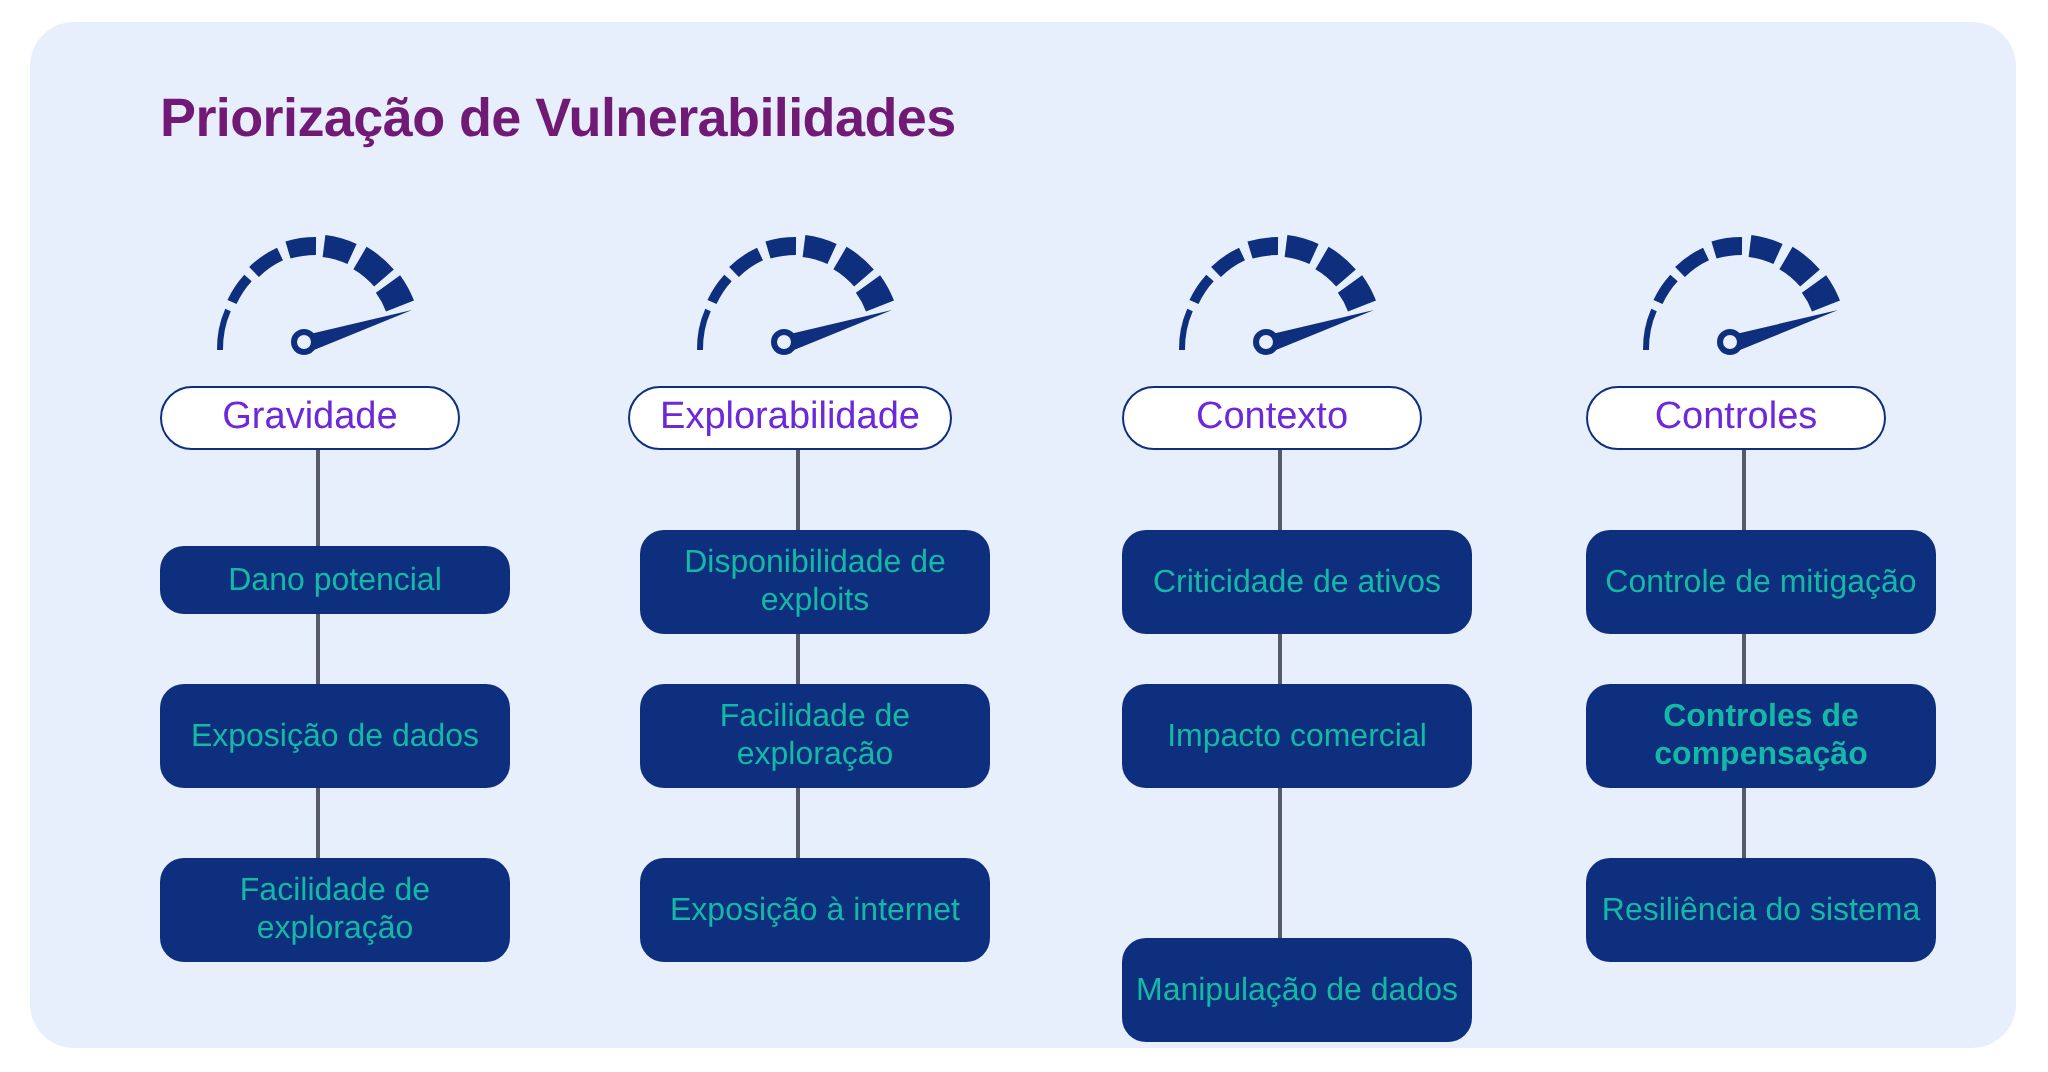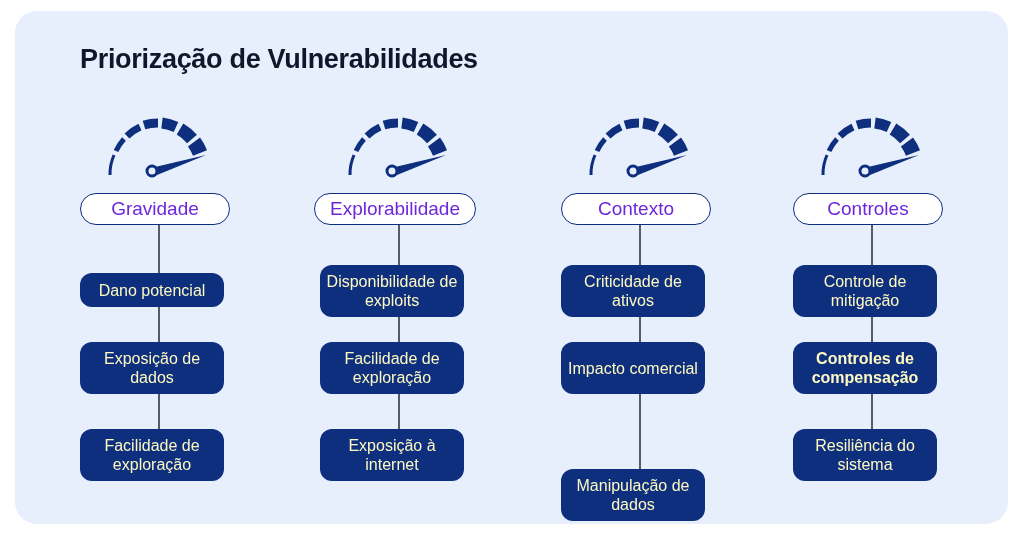--- a/index.html
+++ b/index.html
@@ -1,23 +1,23 @@
 <!DOCTYPE html>
 <html><head>
 <meta charset="utf-8">
 <style>
   html, body { margin:0; padding:0; background:#ffffff; }
   body { width:1024px; height:536px; position:relative; overflow:hidden; font-family:"Liberation Sans", sans-serif; }
   .card { position:absolute; left:15px; top:11px; width:993px; height:513px; background:#e7eefc; border-radius:22px; }
-  .title { position:absolute; left:80px; top:44px; font-size:27px; font-weight:bold; color:#0f172a; letter-spacing:-0.3px; }
+  .title { position:absolute; left:80px; top:44px; font-size:27px; font-weight:bold; color:#701a75; letter-spacing:-0.3px; }
   .col { position:absolute; top:0; width:160px; }
   .gauge { position:absolute; top:113px; left:22px; width:110px; height:70px; }
   .line { position:absolute; left:78px; width:1.5px; background:#555a66; }
   .head { position:absolute; left:0; top:193px; width:150px; height:32px; box-sizing:border-box; background:#fff; border:1.5px solid #0d2f7e; border-radius:16px; color:#6d28d9; font-size:19px; display:flex; align-items:center; justify-content:center; }
-  .item { position:absolute; left:0; width:144px; box-sizing:border-box; background:#0d2f7e; color:#fef9c3; border-radius:12px; font-size:16px; line-height:19px; text-align:center; display:flex; align-items:center; justify-content:center; padding:4px 6px; }
+  .item { position:absolute; left:0; width:175px; box-sizing:border-box; background:#0d2f7e; color:#14b8a6; border-radius:12px; font-size:16px; line-height:19px; text-align:center; display:flex; align-items:center; justify-content:center; padding:4px 6px; }
 </style>
 </head>
 <body>
 
 <div class="card"></div>
 <div class="title">Priorização de Vulnerabilidades</div>
 
 <div class="col" style="left:80px;">
   <svg class="gauge" viewBox="0 0 110 70">
     <g fill="none" stroke="#0d2f7e" stroke-linecap="butt">

